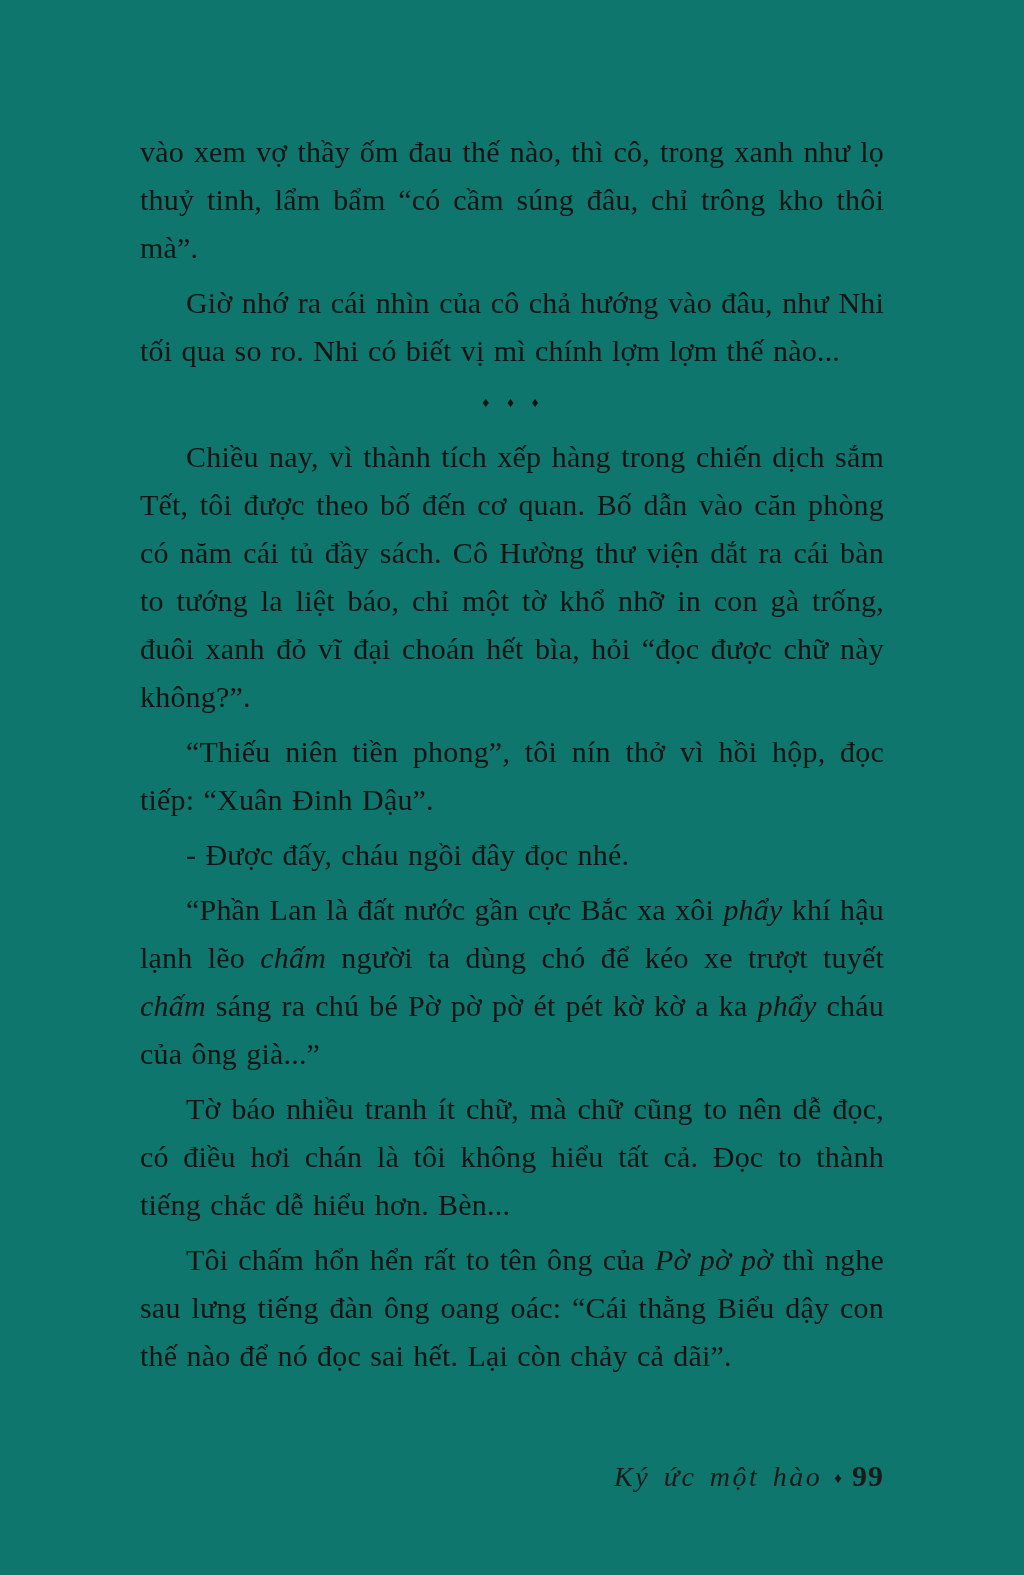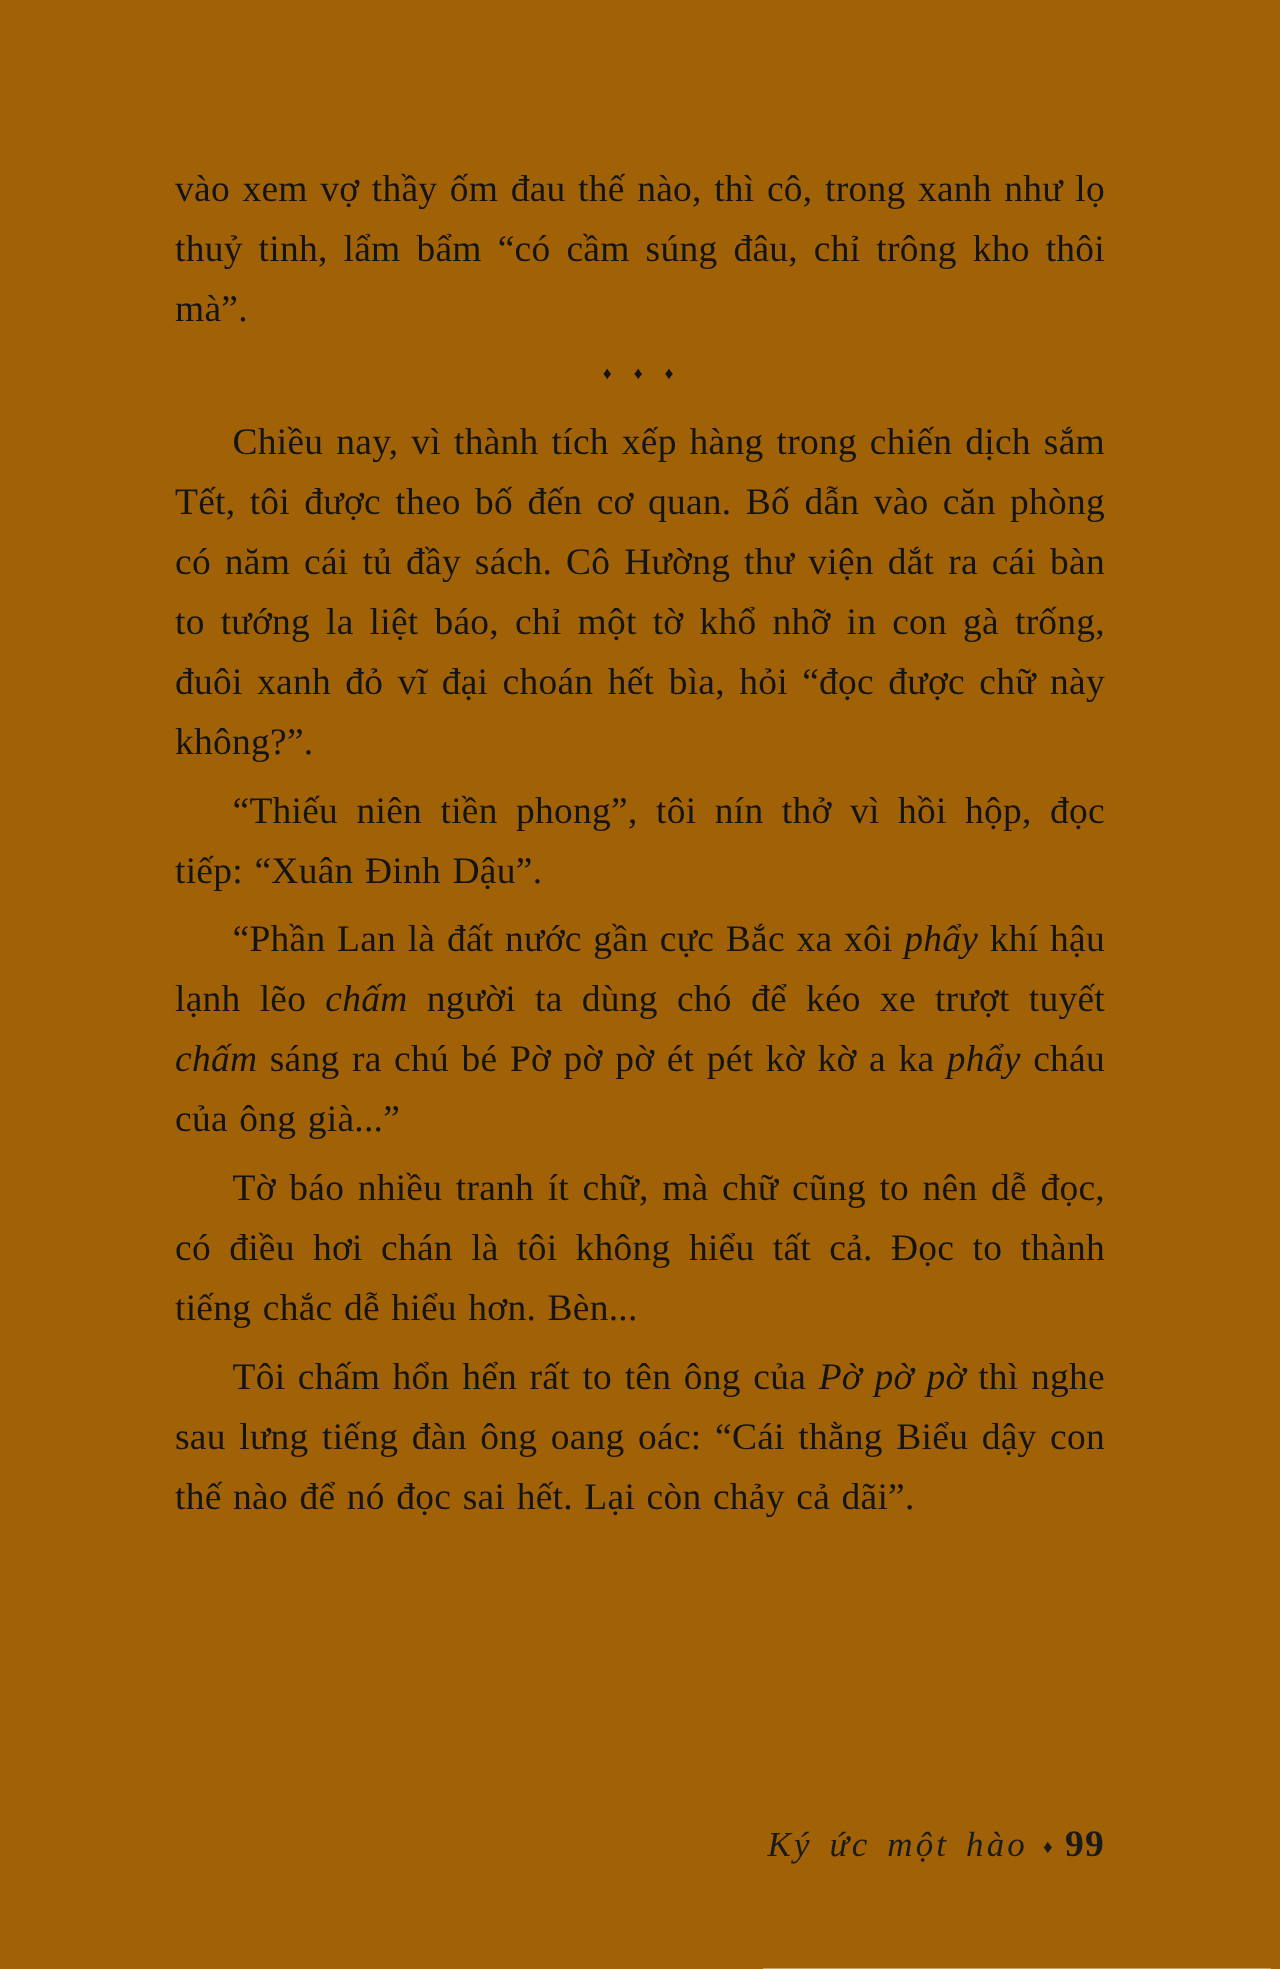--- a/index.html
+++ b/index.html
@@ -4,21 +4,21 @@
 <style>
   html, body {
     margin: 0;
     padding: 0;
     background: #ffffff;
   }
   .page {
     position: relative;
     width: 1024px;
     height: 1575px;
-    background: #a16207;
+    background: #0f766e;
     color: #141414;
     font-family: "Liberation Serif", "DejaVu Serif", serif;
     box-sizing: border-box;
     padding: 128px 140px 0 140px;
     overflow: hidden;
   }
   .para {
     margin: 0 0 7px 0;
     font-size: 30px;
     line-height: 48px;
@@ -67,27 +67,29 @@
     font-weight: bold;
   }
 </style>
 </head>
 <body>
 
 <div class="page">
 
   <p class="para no-indent"><span>vào xem vợ thầy ốm đau thế nào, thì cô, trong xanh như lọ thuỷ tinh, lẩm bẩm “có cầm súng đâu, chỉ trông kho thôi mà”.</span></p>
 
+  <p class="para"><span>Giờ nhớ ra cái nhìn của cô chả hướng vào đâu, như Nhi tối qua so ro. Nhi có biết vị mì chính lợm lợm thế nào...</span></p>
 
   <div class="separator">♦ ♦ ♦</div>
 
   <p class="para"><span>Chiều nay, vì thành tích xếp hàng trong chiến dịch sắm Tết, tôi được theo bố đến cơ quan. Bố dẫn vào căn phòng có năm cái tủ đầy sách. Cô Hường thư viện dắt ra cái bàn to tướng la liệt báo, chỉ một tờ khổ nhỡ in con gà trống, đuôi xanh đỏ vĩ đại choán hết bìa, hỏi “đọc được chữ này không?”.</span></p>
 
   <p class="para"><span>“Thiếu niên tiền phong”, tôi nín thở vì hồi hộp, đọc tiếp: “Xuân Đinh Dậu”.</span></p>
 
+  <p class="para"><span>- Được đấy, cháu ngồi đây đọc nhé.</span></p>
 
   <p class="para"><span>“Phần Lan là đất nước gần cực Bắc xa xôi </span><span class="it">phẩy</span><span> khí hậu lạnh lẽo </span><span class="it">chấm</span><span> người ta dùng chó để kéo xe trượt tuyết </span><span class="it">chấm</span><span> sáng ra chú bé Pờ pờ pờ ét pét kờ kờ a ka </span><span class="it">phẩy</span><span> cháu của ông già...”</span></p>
 
   <p class="para"><span>Tờ báo nhiều tranh ít chữ, mà chữ cũng to nên dễ đọc, có điều hơi chán là tôi không hiểu tất cả. Đọc to thành tiếng chắc dễ hiểu hơn. Bèn...</span></p>
 
   <p class="para"><span>Tôi chấm hổn hển rất to tên ông của </span><span class="it">Pờ pờ pờ</span><span> thì nghe sau lưng tiếng đàn ông oang oác: “Cái thằng Biểu dậy con thế nào để nó đọc sai hết. Lại còn chảy cả dãi”.</span></p>
 
   <div class="footer">
     <span class="book-title">Ký ức một hào</span><span class="dot">♦</span><span class="page-num">99</span>
   </div>

